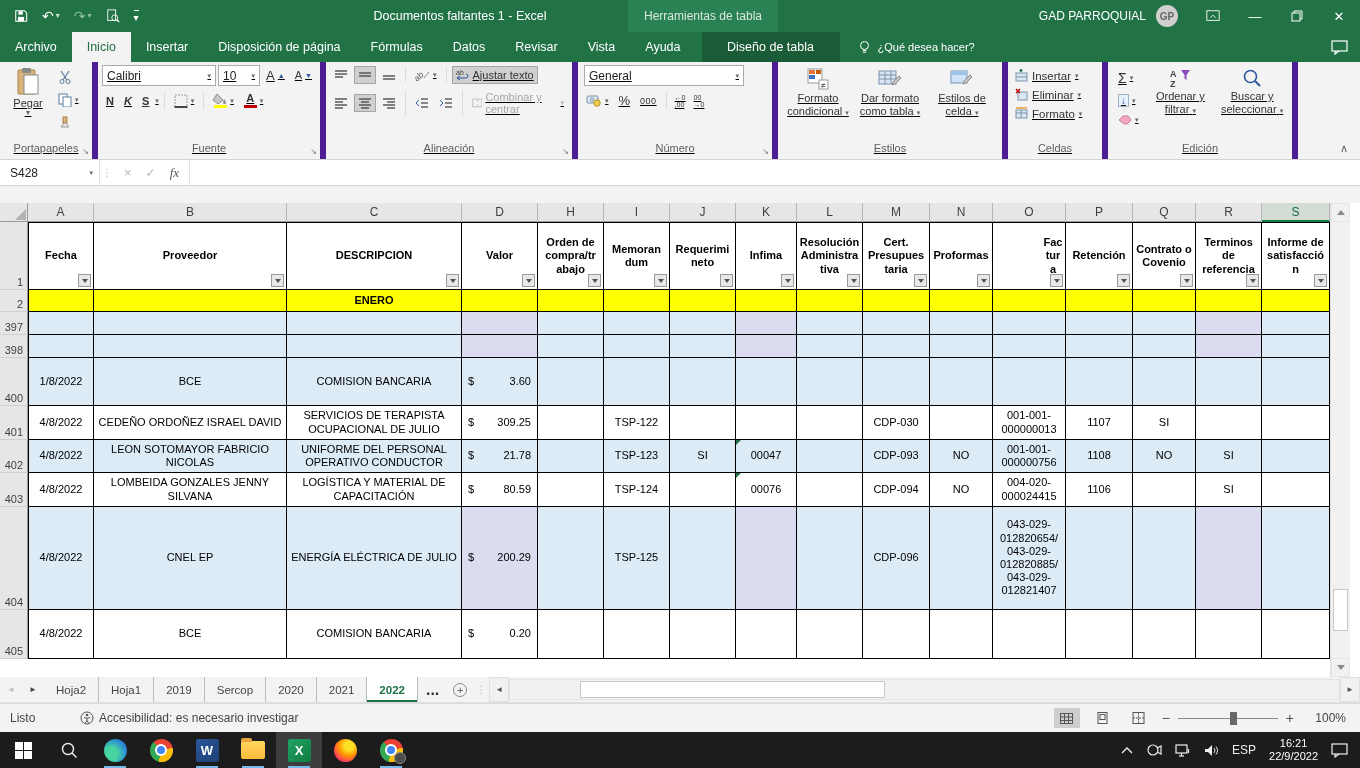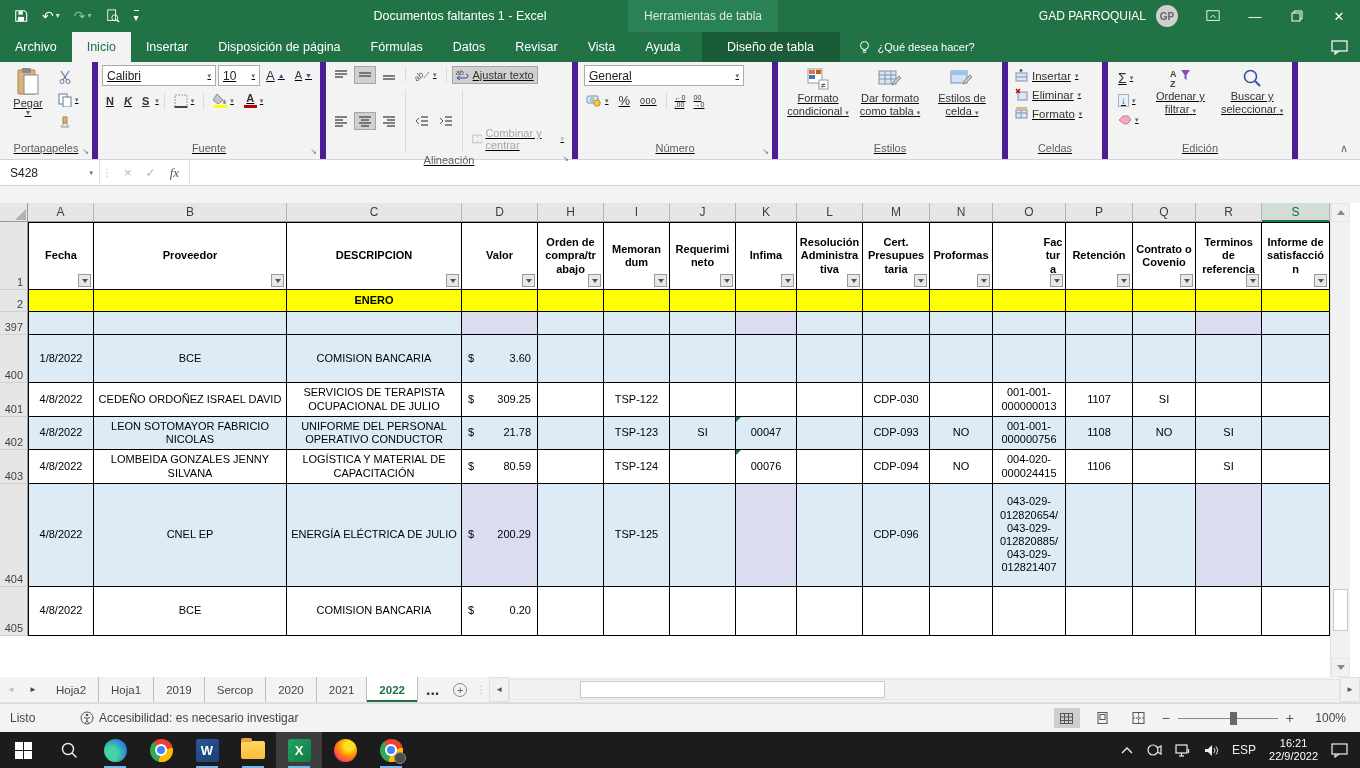--- a/index.html
+++ b/index.html
@@ -33,21 +33,21 @@
   .menubar-right { margin-left:auto; display:flex; align-items:center; padding-right:12px; }
 
   
   .ribbon { height:98px; background:#f3f3f3; border-bottom:1px solid #d4d4d4; display:flex; position:relative; }
   .rgroup { border-right:6px solid #4c1d95; display:flex; flex-direction:column; position:relative;text-decoration:underline; }
   .rcontent { flex:1; display:flex; padding:3px 4px 0 4px; }
   .glabel { height:17px; text-align:center; font-size:11px; color:#605e5c; position:relative; }
   .launcher { position:absolute; right:3px; bottom:3px; font-size:8px; color:#777; }
   .rbtn { display:flex; align-items:center; gap:3px; padding:2px 3px; font-size:11px; color:#333; border:1px solid transparent; }
   .rbtn.pressed { background:#d2d0ce; border-color:#a6a6a6; }
-  .rbtn.disabled { color:#a6a6a6;margin-top:36px; }
+  .rbtn.disabled { color:#a6a6a6; }
   .caret { font-size:7px; color:#666; }
   .bigbtn { width:48px; display:flex; flex-direction:column; align-items:center; font-size:11px; color:#333; padding-top:2px; }
   .minicol { display:flex; flex-direction:column; justify-content:flex-start; gap:3px; padding:2px 2px; }
   .combo { height:21px; border:1px solid #ababab; background:#fff; display:flex; align-items:center;
            font-size:12px; color:#222; padding:0 4px; justify-content:space-between; }
   .frow { display:flex; align-items:center; gap:2px; }
   .fontcol { display:flex; flex-direction:column; gap:4px; }
   .vsep { width:1px; background:#dcdcdc; align-self:stretch; margin:2px 3px; }
   .alicon { display:inline-block; }
   .fmt-letter { font-size:13px; line-height:1; }
@@ -742,20 +742,39 @@
           <div class="dcell b-blue tint" style="width: 61px;"></div>
           <div class="dcell b-blue" style="width: 66px;"></div>
           <div class="dcell b-blue" style="width: 67px;"></div>
           <div class="dcell b-blue" style="width: 63px;"></div>
           <div class="dcell b-blue" style="width: 73px;"></div>
           <div class="dcell b-blue" style="width: 67px;"></div>
           <div class="dcell b-blue" style="width: 63px;"></div>
           <div class="dcell b-blue tint" style="width: 66px;"></div>
           <div class="dcell b-blue" style="width: 68px;"></div>
         </div>
+        <div class="grow" style="height: 23px;">
+          <div class="rnum">398</div>
+          <div class="dcell first b-blue" style="width: 66px;"></div>
+          <div class="dcell b-blue" style="width: 193px;"></div>
+          <div class="dcell b-blue" style="width: 175px;"></div>
+          <div class="dcell b-blue tint" style="width: 76px;"></div>
+          <div class="dcell b-blue" style="width: 66px;"></div>
+          <div class="dcell b-blue" style="width: 66px;"></div>
+          <div class="dcell b-blue" style="width: 66px;"></div>
+          <div class="dcell b-blue tint" style="width: 61px;"></div>
+          <div class="dcell b-blue" style="width: 66px;"></div>
+          <div class="dcell b-blue" style="width: 67px;"></div>
+          <div class="dcell b-blue" style="width: 63px;"></div>
+          <div class="dcell b-blue" style="width: 73px;"></div>
+          <div class="dcell b-blue" style="width: 67px;"></div>
+          <div class="dcell b-blue" style="width: 63px;"></div>
+          <div class="dcell b-blue tint" style="width: 66px;"></div>
+          <div class="dcell b-blue" style="width: 68px;"></div>
+        </div>
         <div class="grow" style="height: 48px;">
           <div class="rnum">400</div>
           <div class="dcell first b-blue" style="width: 66px;">
             <span style="padding: 0px 2px;">1/8/2022</span>
           </div>
           <div class="dcell b-blue" style="width: 193px;">
             <span style="padding: 0px 2px;">BCE</span>
           </div>
           <div class="dcell b-blue" style="width: 175px;">
             <span style="padding: 0px 2px;">COMISION BANCARIA</span>

